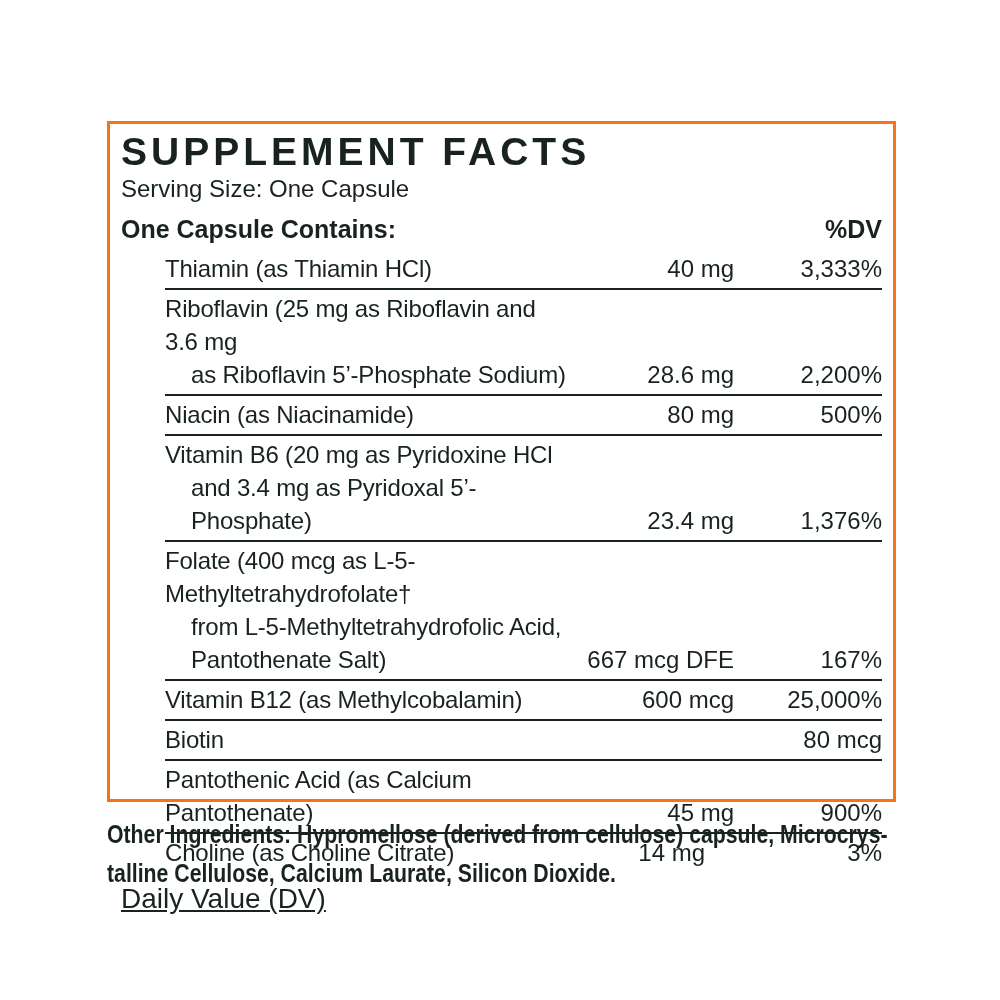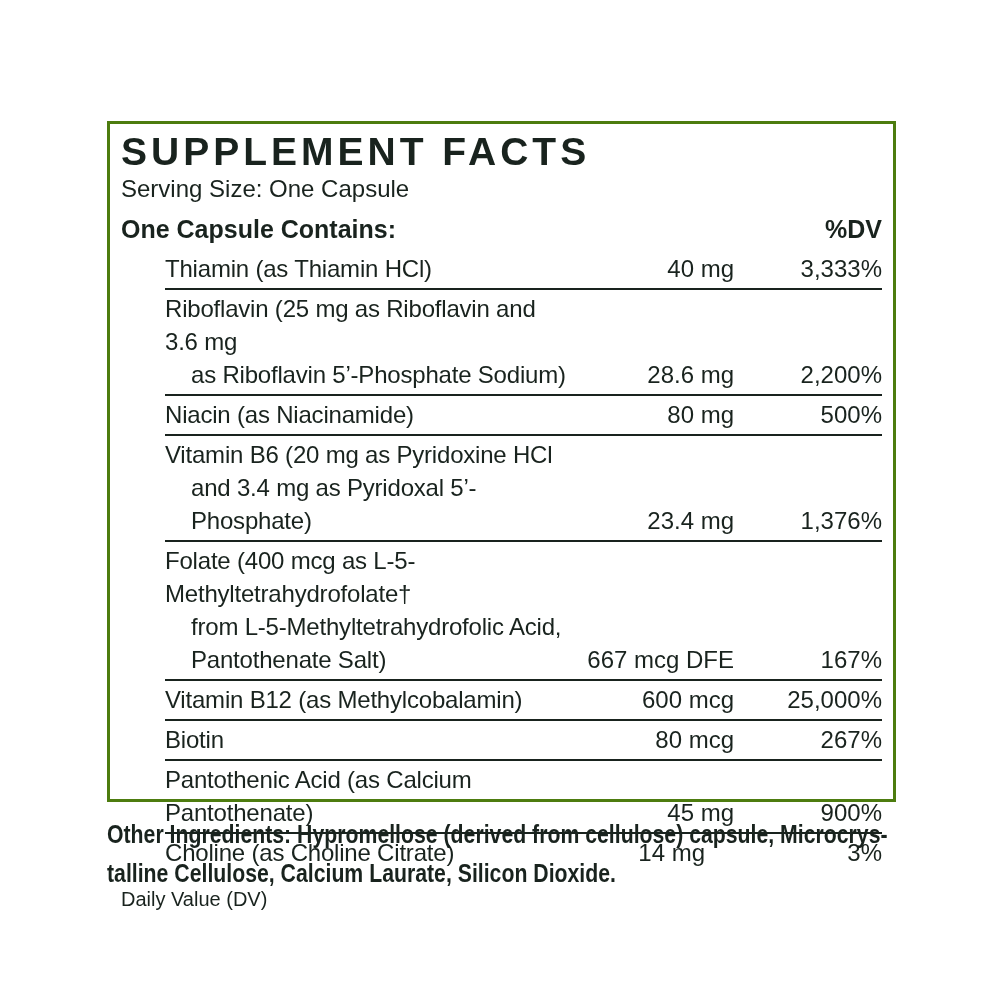--- a/index.html
+++ b/index.html
@@ -11,21 +11,21 @@
     font-family: "Liberation Sans", sans-serif;
     color: #19231e;
     overflow: hidden;
   }
   .panel {
     position: absolute;
     left: 107px;
     top: 121px;
     width: 789px;
     height: 681px;
-    border: 3px solid #4d7c0f;
+    border: 3px solid #f97316;
     box-sizing: border-box;
     padding: 6px 11px 0 11px;
     display: flex;
     flex-direction: column;
   }
   .title {
     font-size: 39px;
     font-weight: bold;
     letter-spacing: 4px;
     line-height: 44px;
@@ -80,23 +80,24 @@
     font-size: 24px;
     line-height: 33px;
     white-space: nowrap;
   }
   .bar-heavy {
     height: 7px;
     background: #19231e;
     margin-top: 1px;
   }
   .footnote {
-    font-size: 20px;
+    font-size: 28px;
     line-height: 34px;
     padding-top: 9px;
+    text-decoration: underline;
   }
   .other {
     position: absolute;
     left: 107px;
     top: 815px;
     width: 880px;
     font-size: 25px;
     line-height: 39px;
     font-weight: bold;
   }
@@ -171,21 +172,20 @@
       </div>
       <div class="amount">600 mcg</div>
       <div class="dv">25,000%</div>
     </div>
 
     <div class="row">
       <div class="name">
         <div>Biotin</div>
       </div>
       <div class="amount">80 mcg</div>
-      <div class="dv">267%</div>
     </div>
 
     <div class="row">
       <div class="name">
         <div>Pantothenic Acid (as Calcium Pantothenate)</div>
       </div>
       <div class="amount">45 mg</div>
       <div class="dv">900%</div>
     </div>
 

